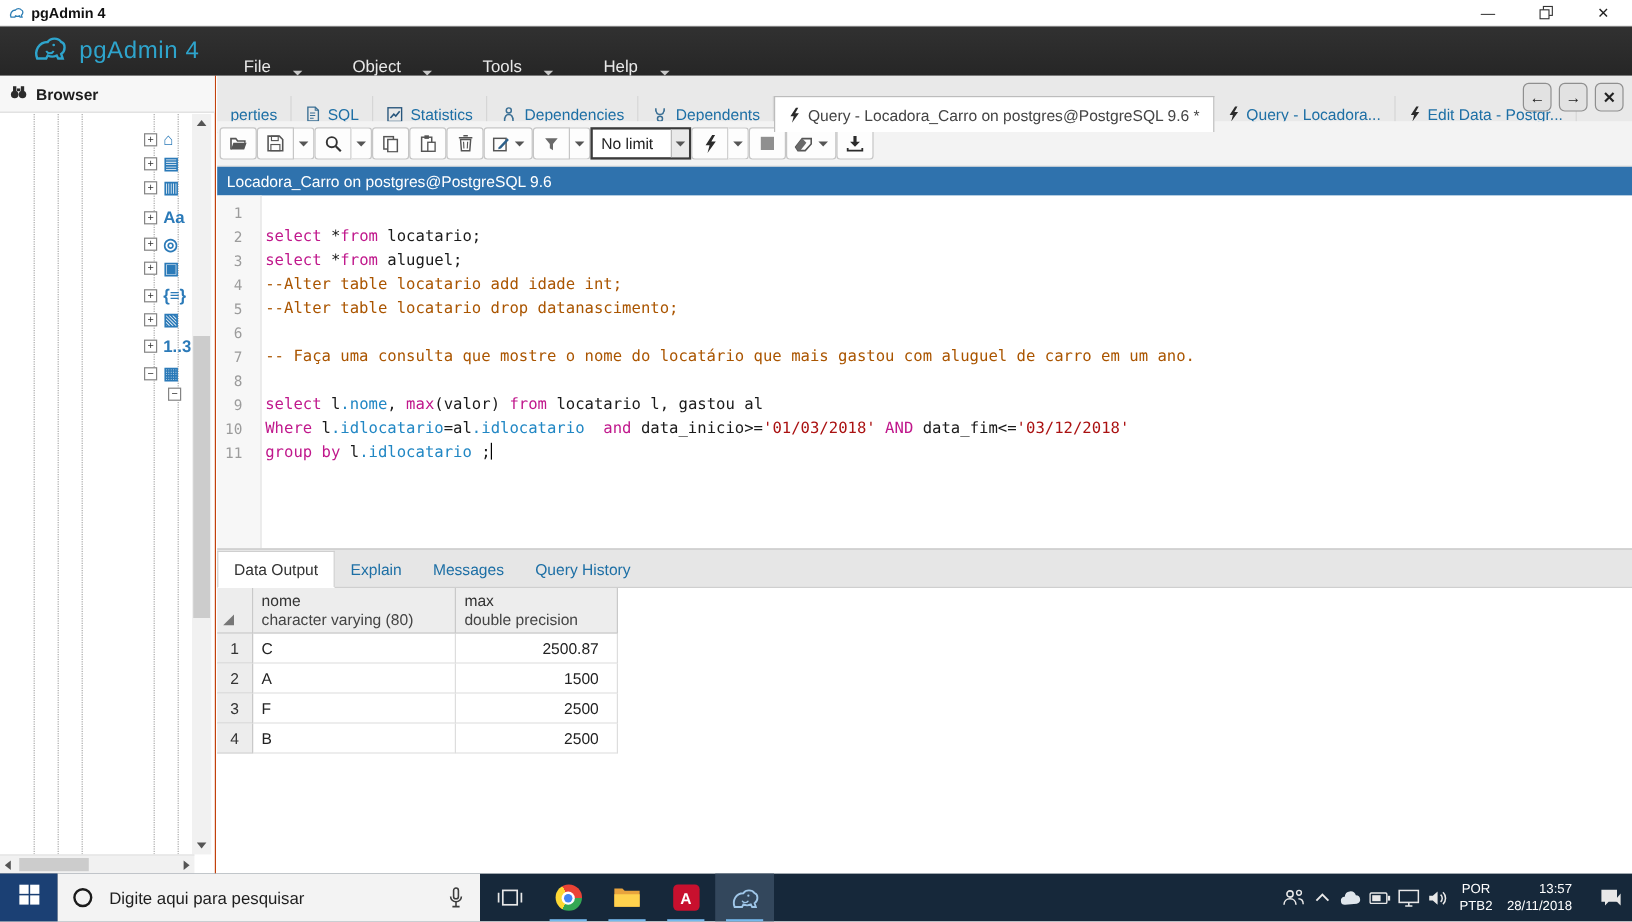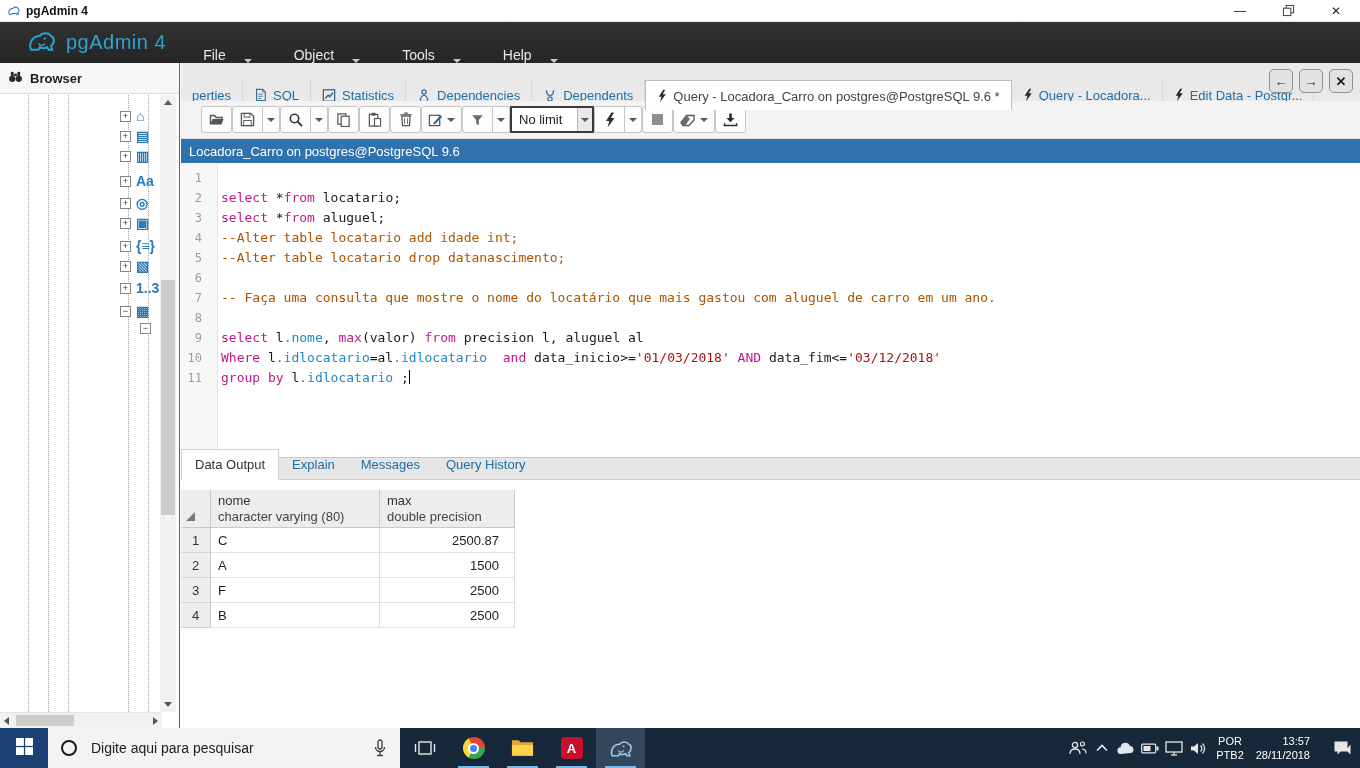--- a/index.html
+++ b/index.html
@@ -57,21 +57,21 @@
   .tab{height:30px;display:flex;align-items:center;padding:0 11px;font-size:13px;color:#1d6fa5;
        gap:6px;border-right:1px solid #d6d6d6;white-space:nowrap;cursor:default}
   .tab.active{background:#fff;border:1px solid #bcbcbc;border-bottom:none;height:31px;color:#444;
        margin-bottom:-1px;position:relative;z-index:2}
   .tab .ticon{display:flex}
   .tab-nav{position:absolute;right:7px;top:6px;display:flex;gap:6px;z-index:3}
   .tab-nav-btn{width:24px;height:24px;border:1px solid #8f8f8f;border-radius:5px;background:#e2e2e2;
        display:flex;align-items:center;justify-content:center;font-size:13px;font-weight:bold;color:#222}
 
   .toolbar{position:absolute;top:38px;left:0;right:0;height:38px;background:#f3f3f3;
-           border-bottom:1px solid #dadada;display:flex;align-items:center;padding-left:20px;gap:0}
+           border-bottom:1px solid #dadada;display:flex;align-items:center;padding-left:2px;gap:0}
   .tb-group{display:flex}
   .tb-btn{min-width:31px;height:27px;background:#fdfdfd;border:1px solid #c6c6c6;border-radius:3px;
           display:flex;align-items:center;justify-content:center;padding:0 6px;gap:4px}
   .tb-group .tb-btn + .tb-btn{border-left:none;border-radius:0 3px 3px 0;min-width:17px;padding:0 4px}
   .tb-group .tb-btn:first-child:not(:only-child){border-radius:3px 0 0 3px}
   .tb-caret{width:0;height:0;border-left:4px solid transparent;border-right:4px solid transparent;
             border-top:4px solid #555}
   .limit-select{width:84px;height:27px;background:#fff;border:2px solid #3a3a3a;display:flex;
             align-items:center;font-size:13px;color:#222;padding-left:7px}
   .limit-dd{margin-left:auto;width:15px;height:100%;background:#e9e9e9;border-left:1px solid #b9b9b9;
@@ -84,21 +84,21 @@
   .gutter-bg{position:absolute;top:0;bottom:0;left:0;width:37px;background:#f7f7f7;border-right:1px solid #e3e3e3}
   .code-line{position:relative;height:20px;display:flex;font-family:"DejaVu Sans Mono",monospace;
              font-size:13px;line-height:20px}
   .ln{width:29px;padding-right:8px;text-align:right;color:#9c9c9c;flex:none;font-size:12px}
   .code{padding-left:11px;white-space:pre}
   .kw{color:#c0188c}.id{color:#2187c4}.cm{color:#aa5500}.str{color:#aa1111}.tx{color:#1a1a1a}
   .cursor{display:inline-block;width:0;border-left:1px solid #000;height:14px;vertical-align:-2px;
           animation:blink 1.1s steps(1) infinite}
   @keyframes blink{50%{border-color:transparent}}
 
-  .results-tabs{position:absolute;top:394px;left:0;right:0;height:23px;background:#e6e6e6;
+  .results-tabs{position:absolute;top:394px;left:0;right:0;height:33px;background:#e6e6e6;
           border-top:1px solid #c4c4c4;border-bottom:1px solid #cfcfcf;display:flex;align-items:flex-end}
   .rtab{color:#1d6fa5;font-size:13px;padding:0 13px;display:flex;align-items:center;height:30px;white-space:nowrap}
   .rtab.active{background:#fff;border:1px solid #cfcfcf;border-bottom:1px solid #fff;margin-bottom:-1px;
           color:#333;position:relative;z-index:2;height:31px}
 
   .grid{position:absolute;top:427px;left:0;right:0;bottom:0;background:#fff;font-size:13px;color:#222}
   .g-header{display:flex;height:38px}
   .g-corner{width:30px;background:#ededed;border-right:1px solid #c9c9c9;border-bottom:1px solid #c9c9c9;position:relative}
   .g-corner::after{content:"";position:absolute;left:5px;bottom:6px;width:0;height:0;
           border-left:9px solid transparent;border-bottom:9px solid #777}
@@ -528,21 +528,21 @@
         <div class="code-line">
           <span class="ln">7</span>
           <span class="code"><span class="cm">-- Faça uma consulta que mostre o nome do locatário que mais gastou com aluguel de carro em um ano.</span></span>
         </div>
         <div class="code-line">
           <span class="ln">8</span>
           <span class="code"></span>
         </div>
         <div class="code-line">
           <span class="ln">9</span>
-          <span class="code"><span class="kw">select</span><span class="tx"> l</span><span class="id">.nome</span><span class="tx">, </span><span class="kw">max</span><span class="tx">(valor) </span><span class="kw">from</span><span class="tx"> precision l, aluguel al</span></span>
+          <span class="code"><span class="kw">select</span><span class="tx"> l</span><span class="id">.nome</span><span class="tx">, </span><span class="kw">max</span><span class="tx">(valor) </span><span class="kw">from</span><span class="tx"> locatario l, gastou al</span></span>
         </div>
         <div class="code-line">
           <span class="ln">10</span>
           <span class="code"><span class="kw">Where</span><span class="tx"> l</span><span class="id">.idlocatario</span><span class="tx">=al</span><span class="id">.idlocatario</span><span class="tx">  </span><span class="kw">and</span><span class="tx"> data_inicio&gt;=</span><span class="str">'01/03/2018'</span><span class="tx"> </span><span class="kw">AND</span><span class="tx"> data_fim&lt;=</span><span class="str">'03/12/2018'</span></span>
         </div>
         <div class="code-line">
           <span class="ln">11</span>
           <span class="code"><span class="kw">group</span><span class="tx"> </span><span class="kw">by</span><span class="tx"> l</span><span class="id">.idlocatario</span><span class="tx"> ;</span><span class="cursor"></span></span>
         </div>
       </div>

